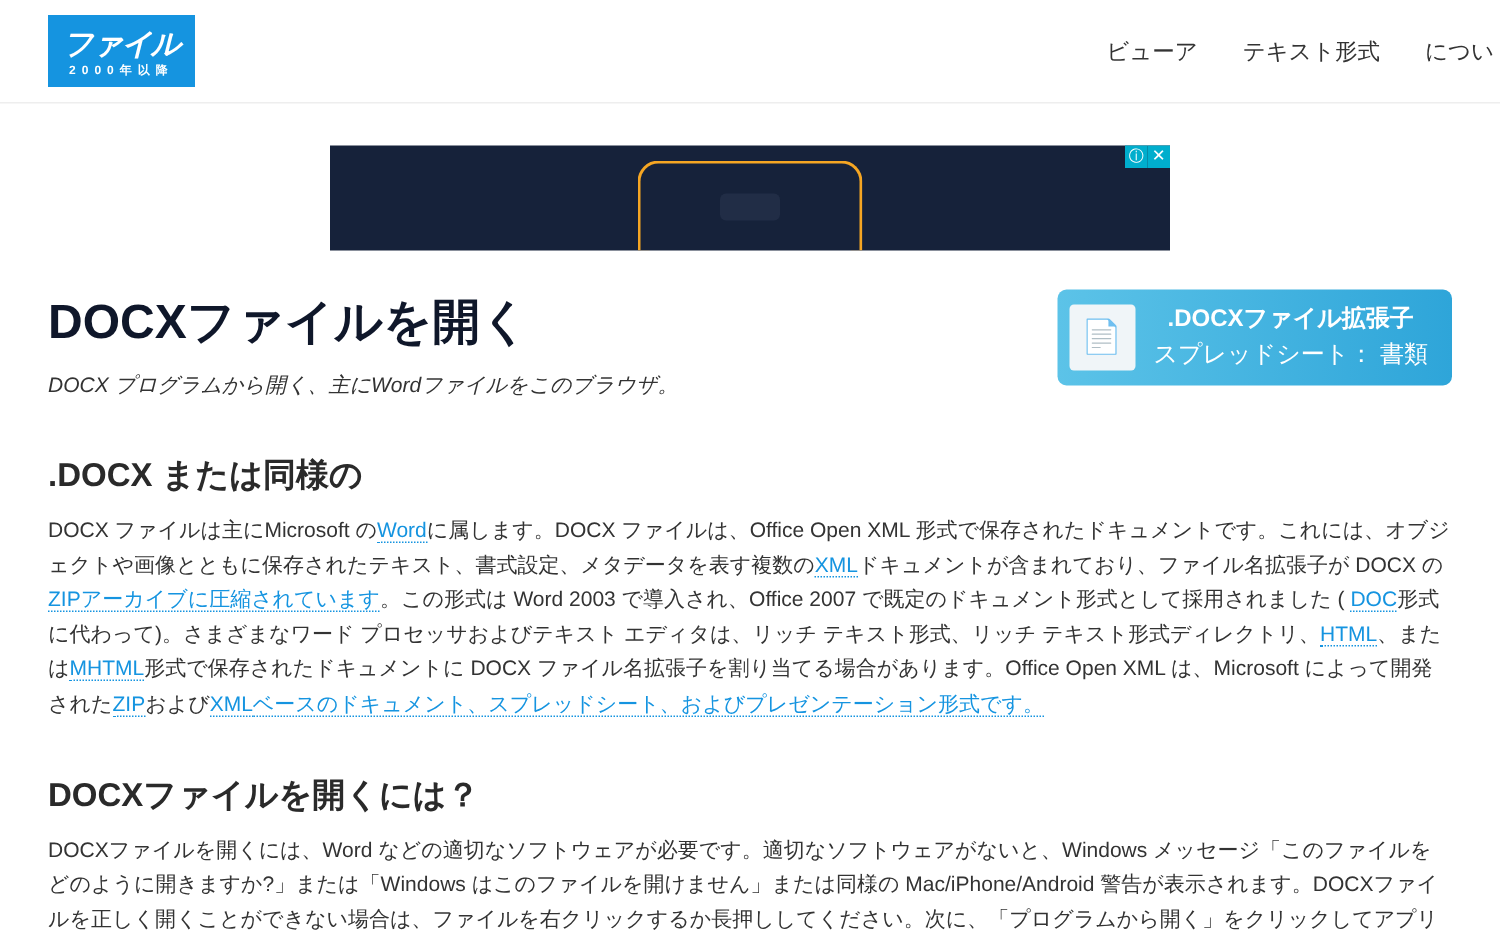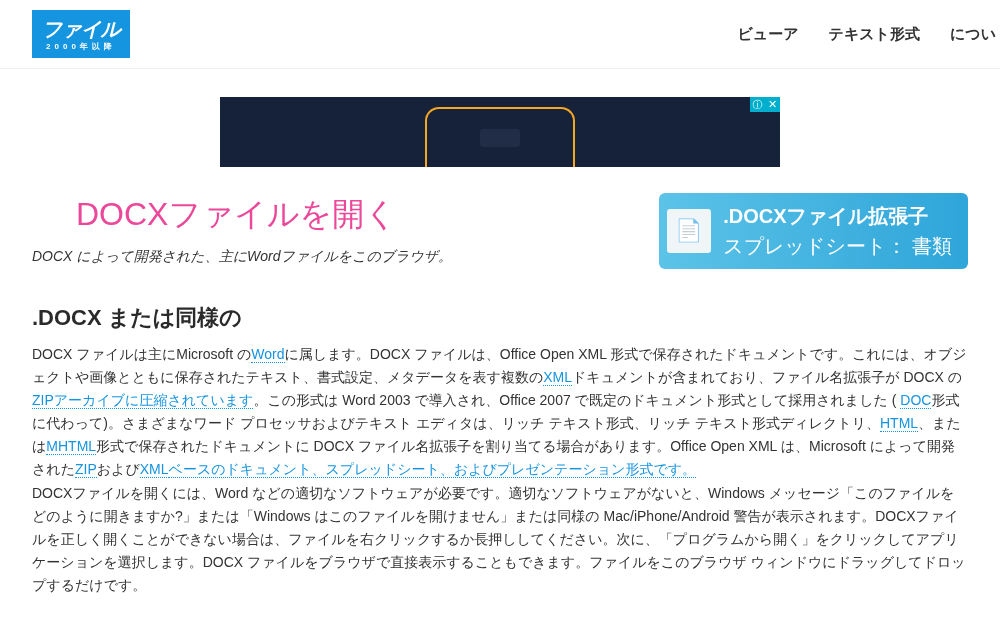--- a/index.html
+++ b/index.html
@@ -34,21 +34,20 @@
     font-style: normal;
     display: block;
     text-align: center;
     letter-spacing: 4px;
     margin-top: -2px;
   }
   .nav {
     display: flex;
     gap: 30px;
     padding-right: 4px;
-    font-weight: bold;
   }
   .nav a {
     color: #333;
     text-decoration: none;
     font-size: 15px;
   }
   .ad-banner {
     width: 560px;
     height: 70px;
     margin: 28px auto 26px;
@@ -106,24 +105,23 @@
   }
   .title-row {
     display: flex;
     justify-content: space-between;
     align-items: flex-start;
     margin-bottom: 10px;
   }
   .title-col { flex: 1; }
   h1 {
     font-size: 32px;
-    color: #ec4899;
-    font-weight: 400;
+    color: #0f172a;
+    font-weight: 700;
     margin-bottom: 8px;
-    margin-left: 44px;
   }
   .subtitle {
     font-style: italic;
     font-size: 14px;
     color: #333;
   }
   .subtitle em { font-style: italic; }
   .info-card {
     background: linear-gradient(to right, #5cc3e8, #2ea5d9);
     border-radius: 6px;
@@ -138,21 +136,21 @@
   .info-icon {
     width: 44px;
     height: 44px;
     background: #f0f5f8;
     border-radius: 3px;
     display: flex;
     align-items: center;
     justify-content: center;
     font-size: 22px;
   }
-  .info-text { font-size: 20px; line-height: 1.5; }
+  .info-text { font-size: 16px; line-height: 1.5; text-align: center; }
   .info-line1 { font-weight: bold; }
   h2 {
     font-size: 22px;
     color: #2a2a2a;
     font-weight: 600;
     margin-top: 34px;
     margin-bottom: 10px;
   }
   p {
     font-size: 14px;
@@ -188,37 +186,38 @@
   <div class="ad-info">ⓘ</div>
   <div class="ad-close">✕</div>
 </div>
 
 <div class="content">
 
   <div class="title-row">
     <div class="title-col">
       <h1>DOCXファイルを開く</h1>
       <p class="subtitle">
-        <span>DOCX によって開発された、主に</span><em>Word</em><span>ファイルをこのブラウザ。</span>
+        <span>DOCX プログラムから開く、主に</span><em>Word</em><span>ファイルをこのブラウザ。</span>
       </p>
     </div>
     <div class="info-card">
       <div class="info-icon">📄</div>
       <div class="info-text">
         <div class="info-line1">.DOCXファイル拡張子</div>
         <div>
           <span>スプレッドシート：</span>
           <strong>書類</strong>
         </div>
       </div>
     </div>
   </div>
 
   <h2>.DOCX または同様の</h2>
   <p>
     <span>DOCX ファイルは主にMicrosoft の</span><a class="link" href="#">Word</a><span>に属します。DOCX ファイルは、Office Open XML 形式で保存されたドキュメントです。これには、オブジェクトや画像とともに保存されたテキスト、書式設定、メタデータを表す複数の</span><a class="link" href="#">XML</a><span>ドキュメントが含まれており、ファイル名拡張子が DOCX の</span><a class="link" href="#">ZIPアーカイブに圧縮されています</a><span>。この形式は Word 2003 で導入され、Office 2007 で既定のドキュメント形式として採用されました ( </span><a class="link" href="#">DOC</a><span>形式に代わって)。さまざまなワード プロセッサおよびテキスト エディタは、リッチ テキスト形式、リッチ テキスト形式ディレクトリ、</span><a class="link" href="#">HTML</a><span>、または</span><a class="link" href="#">MHTML</a><span>形式で保存されたドキュメントに DOCX ファイル名拡張子を割り当てる場合があります。Office Open XML は、Microsoft によって開発された</span><a class="link" href="#">ZIP</a><span>および</span><a class="link" href="#">XML</a><a class="link" href="#">ベースのドキュメント、スプレッドシート、およびプレゼンテーション形式です。</a>
   </p>
 
+  <h2>DOCXファイルを開くには？</h2>
   <p>
     <span>DOCXファイルを開くには、</span><strong>Word</strong><span> などの適切なソフトウェアが必要です。適切なソフトウェアがないと、Windows メッセージ「</span><strong>このファイルをどのように開きますか?</strong><span>」または「</span><strong>Windows はこのファイルを開けません</strong><span>」または同様の Mac/iPhone/Android 警告が表示されます。DOCXファイルを正しく開くことができない場合は、ファイルを右クリックするか長押ししてください。次に、「プログラムから開く」をクリックしてアプリケーションを選択します。DOCX ファイルをブラウザで直接表示することもできます。ファイルをこのブラウザ ウィンドウにドラッグしてドロップするだけです。</span>
   </p>
 
 </div>
 
 </body></html>

